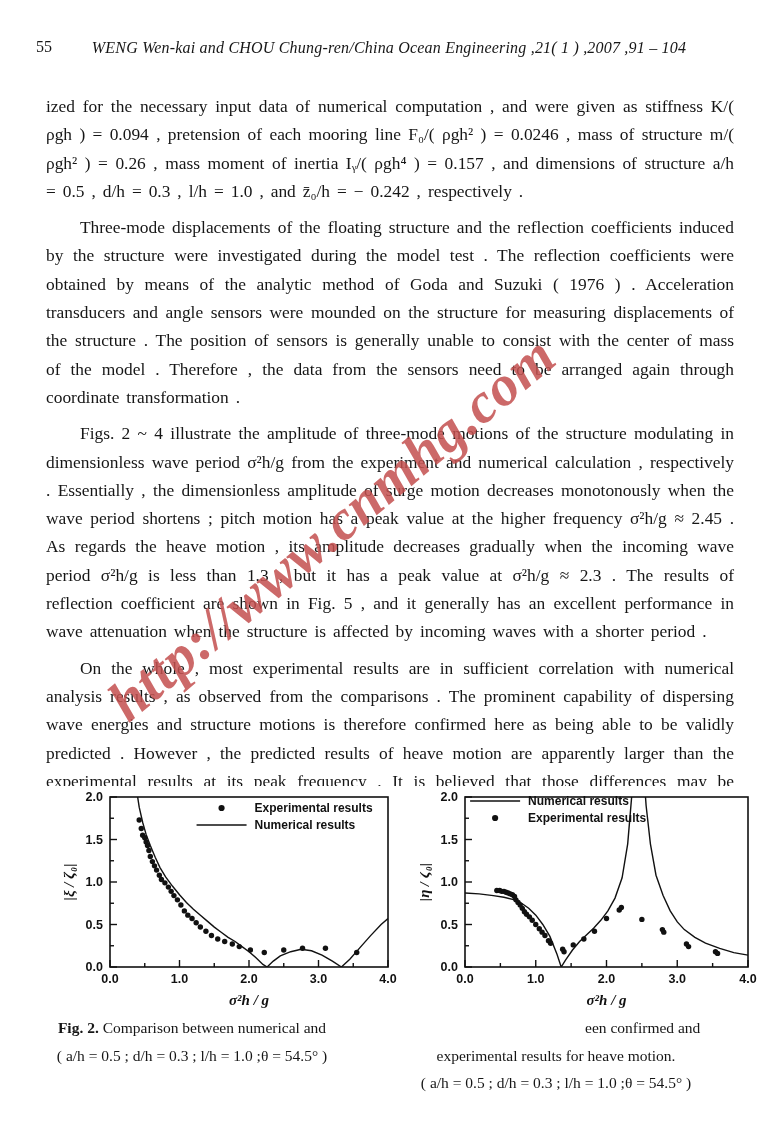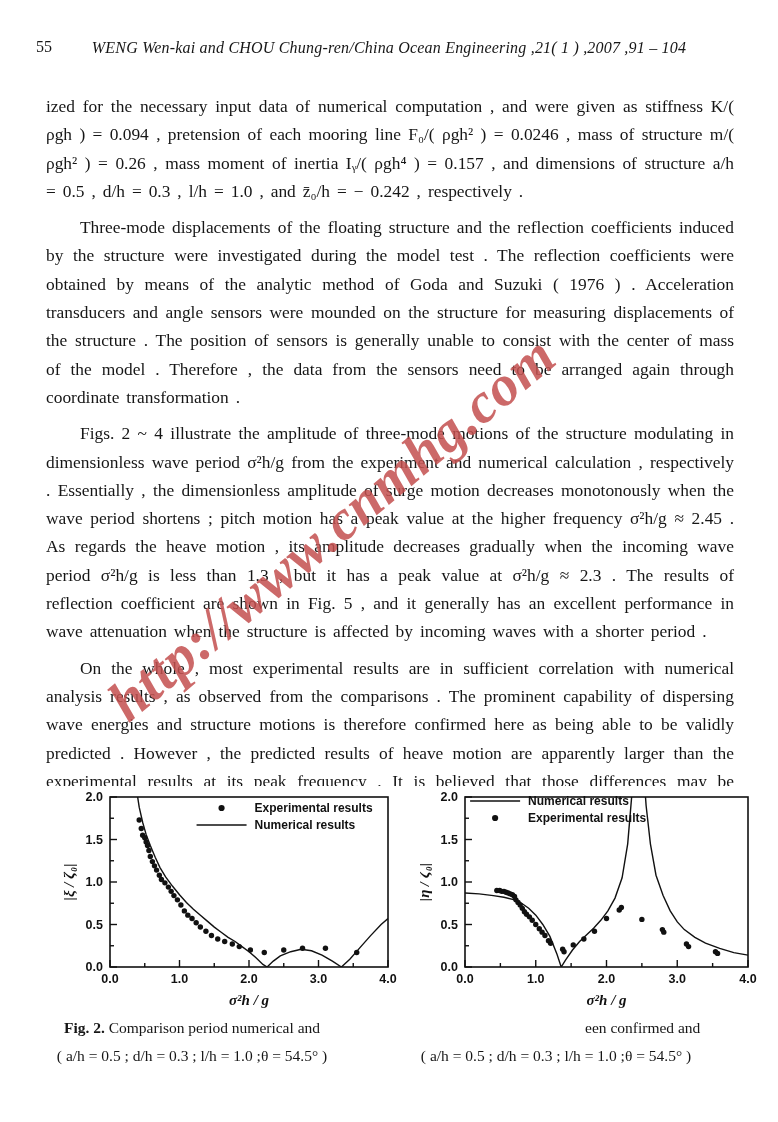--- a/index.html
+++ b/index.html
@@ -205,25 +205,26 @@
       <circle cx="297.5775" cy="165.4" r="2.7" fill="#111"></circle>
       <line x1="50.10900000000001" y1="13" x2="100.10900000000001" y2="13" stroke="#111" stroke-width="1.7"></line>
       <text x="108.10900000000001" y="17" class="legend">Numerical results</text>
       <circle cx="75.10900000000001" cy="30" r="3.1" fill="#111"></circle>
       <text x="108.10900000000001" y="34" class="legend">Experimental results</text>
       <text x="186.5" y="217" text-anchor="middle" class="axis-label">σ²h / g</text>
       <text x="9" y="94" text-anchor="middle" class="axis-label" transform="rotate(-90 9 94)">|η / ζ₀|</text>
     </svg>
 
   <div class="caption" id="caption-left">
-    <div class="cap-line"><span class="fig-label">Fig. 2.</span> <span>Comparison period numerical and</span></div>
+    <div class="cap-line"><span class="fig-label">Fig. 2.</span> <span>Comparison between numerical and</span></div>
     <div class="cap-line">( a/h = 0.5 ; d/h = 0.3 ; l/h = 1.0 ;θ = 54.5° )</div>
   </div>
 
   <div class="caption" id="caption-right">
     <div class="cap-line cap-line1">een confirmed and</div>
+    <div class="cap-line">experimental results for heave motion.</div>
     <div class="cap-line">( a/h = 0.5 ; d/h = 0.3 ; l/h = 1.0 ;θ = 54.5° )</div>
   </div>
 
   <div class="watermark">http://www.cnmhg.com</div>
 
 
 </div>
 
 </body></html>

